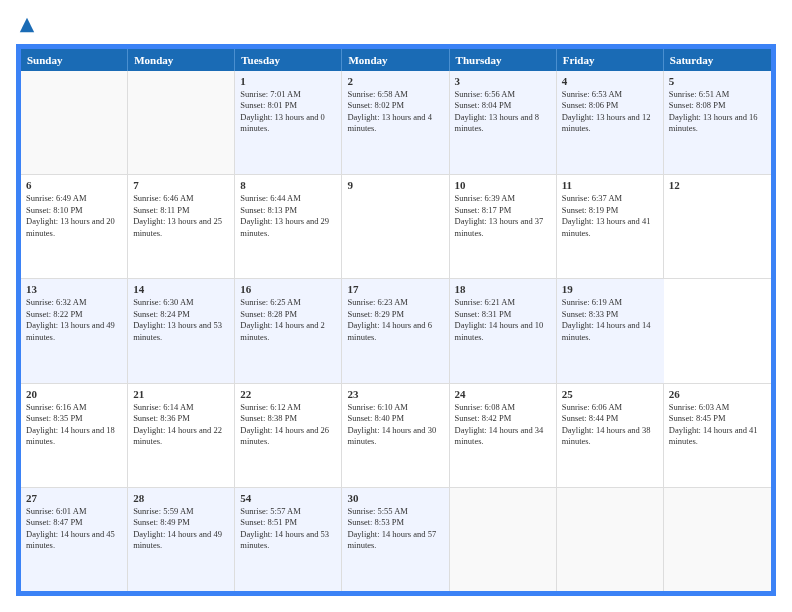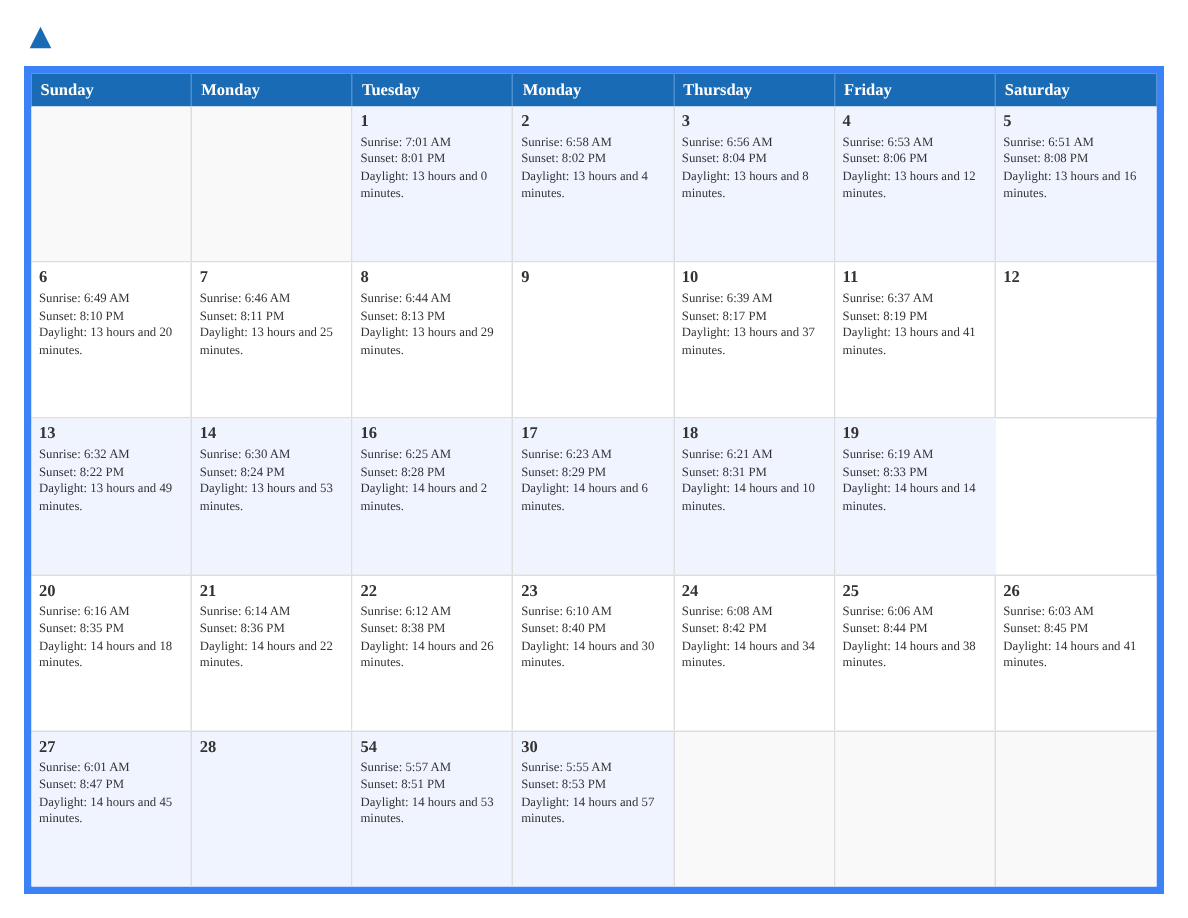--- a/index.html
+++ b/index.html
@@ -252,20 +252,21 @@
             <div class="day-info">Sunrise: 6:03 AM<br>Sunset: 8:45 PM<br>Daylight: 14 hours and 41 minutes.</div>
           </div>
         </div>
         <div class="cal-row">
           <div class="cal-cell alt-row">
             <span class="day-number">27</span>
             <div class="day-info">Sunrise: 6:01 AM<br>Sunset: 8:47 PM<br>Daylight: 14 hours and 45 minutes.</div>
           </div>
           <div class="cal-cell alt-row">
             <span class="day-number">28</span>
+            <div class="day-info">Sunrise: 5:59 AM<br>Sunset: 8:49 PM<br>Daylight: 14 hours and 49 minutes.</div>
           </div>
           <div class="cal-cell alt-row">
             <span class="day-number">54</span>
             <div class="day-info">Sunrise: 5:57 AM<br>Sunset: 8:51 PM<br>Daylight: 14 hours and 53 minutes.</div>
           </div>
           <div class="cal-cell alt-row">
             <span class="day-number">30</span>
             <div class="day-info">Sunrise: 5:55 AM<br>Sunset: 8:53 PM<br>Daylight: 14 hours and 57 minutes.</div>
           </div>
           <div class="cal-cell empty"></div>

